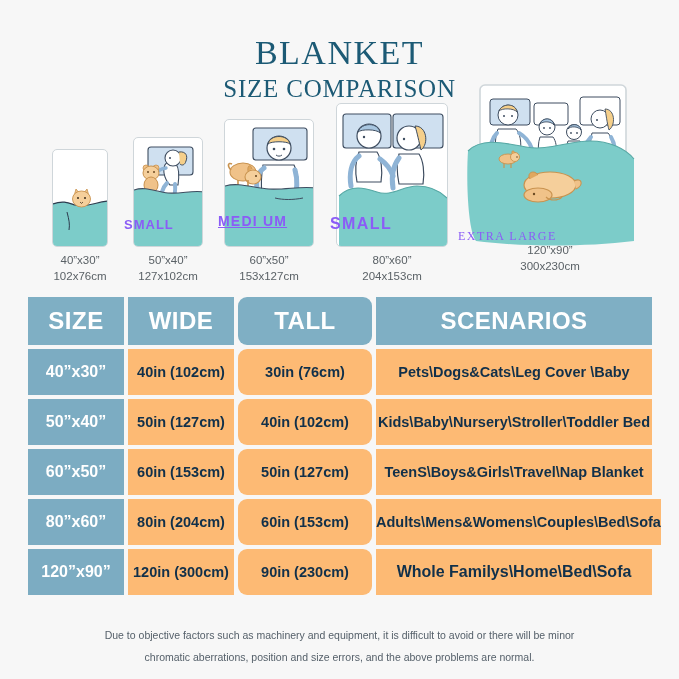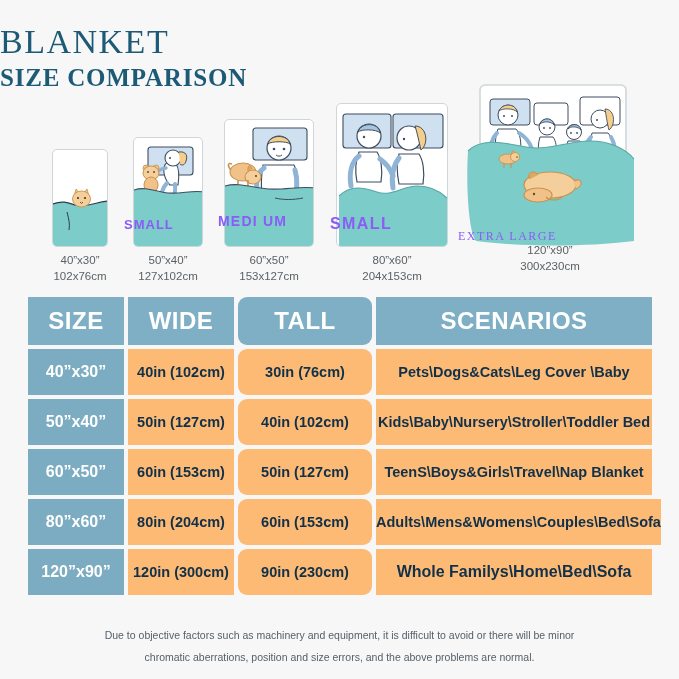--- a/index.html
+++ b/index.html
@@ -11,40 +11,39 @@
     height: 679px;
     background: #f7f7f7;
     font-family: "Liberation Sans", sans-serif;
     overflow: hidden;
     position: relative;
   }
 
   
   .title-block {
     position: absolute;
-    top: 24px;
+    top: 35px;
     left: 0;
     width: 679px;
-    text-align: left;
+    text-align: center;
   }
   .title-main {
     font-family: "Liberation Serif", serif;
     font-size: 34px;
     letter-spacing: 1.5px;
     color: #1c5a75;
     line-height: 1.05;
   }
   .title-sub {
     font-family: "Liberation Serif", serif;
     font-size: 25px;
     letter-spacing: 0.8px;
     color: #1c5a75;
     line-height: 1.25;
     margin-top: 2px;
-    font-weight: bold;
   }
 
   
   .illus-strip {
     position: absolute;
     top: 100px;
     left: 0;
     width: 679px;
     height: 195px;
   }
@@ -233,21 +232,21 @@
           <circle cx="31" cy="56" r="1.1" fill="#6b4a23"></circle>
           <path d="M6 50 C2 46 3 42 7 44" fill="none" stroke="#c9934f" stroke-width="1.6"></path>
           <path d="M13 60 L13 66 M23 60 L23 66" stroke="#c9934f" stroke-width="1.6"></path>
         </g>
 
         <path d="M0 66 C14 62 28 68 44 69 C60 70 76 66 90 68 L90 128 L0 128 Z" fill="#7cccc9"></path>
         <path d="M0 66 C14 62 28 68 44 69 C60 70 76 66 90 68" fill="none" stroke="#3e4d60" stroke-width="1.1"></path>
         <path d="M50 78 C58 80 68 80 78 78" fill="none" stroke="#3e4d60" stroke-width="1"></path>
       </svg>
     </div>
-    <div class="ontop" style="top:94px; font-size:14px; letter-spacing:1.2px;">MEDI UM</div>
+    <div class="ontop" style="top:94px; font-size:14px; letter-spacing:1.2px;text-decoration:underline;">MEDI UM</div>
     <div class="sizelabel" style="top:134px;">60”x50”
 153x127cm</div>
   </div>
 
   <div class="illus" style="left:330px; width:124px;">
     <div class="bedcard" style="width:112px; height:144px; margin:0 auto;">
       <svg viewBox="0 0 112 144" width="112" height="144">
         <rect x="6" y="10" width="48" height="34" rx="3" fill="#cfe0f0" stroke="#3e4d60" stroke-width="1.1"></rect>
         <rect x="56" y="10" width="50" height="34" rx="3" fill="#cfe0f0" stroke="#3e4d60" stroke-width="1.1"></rect>
 

